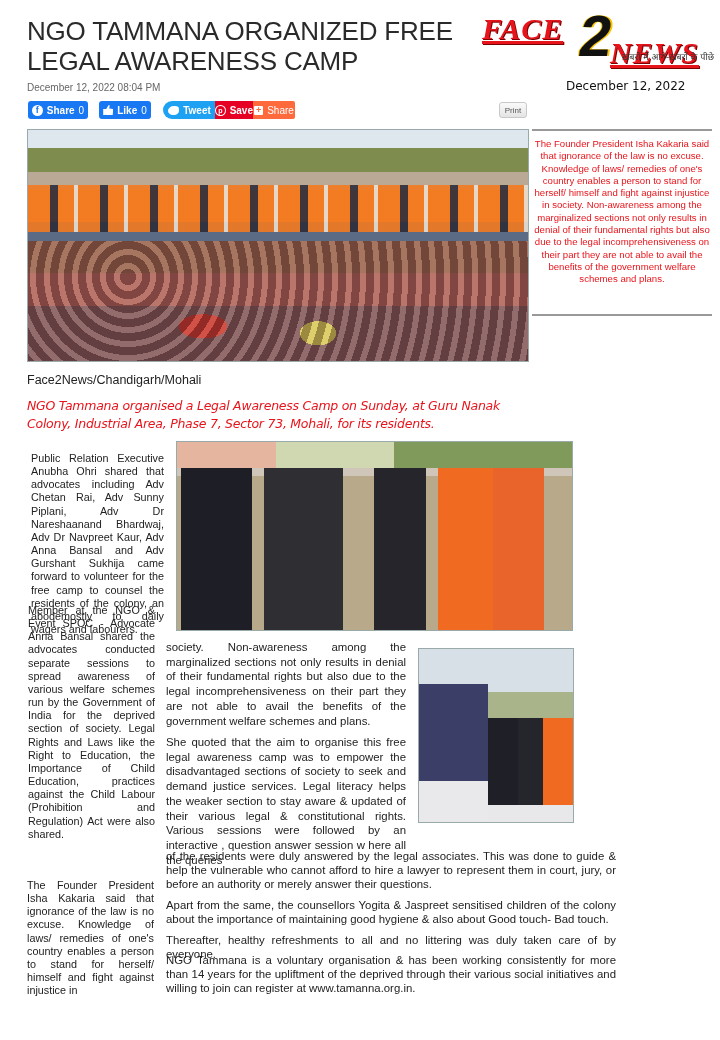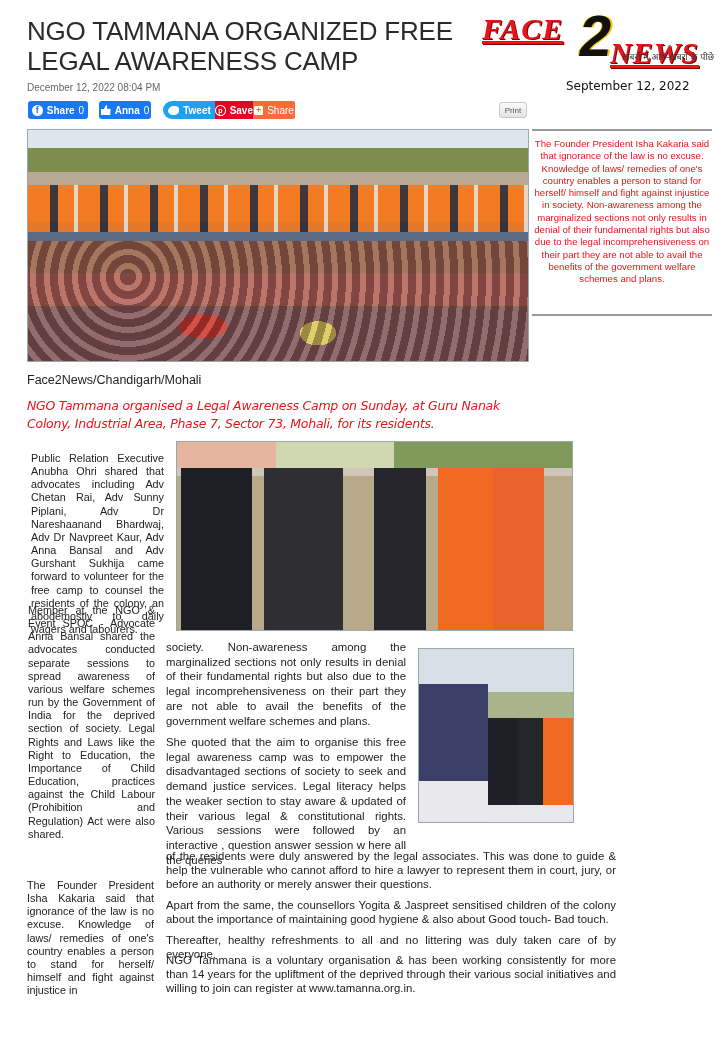--- a/index.html
+++ b/index.html
@@ -152,31 +152,31 @@
 <h1 class="abs headline">NGO TAMMANA ORGANIZED FREE LEGAL AWARENESS CAMP</h1>
 <div class="abs pubdate">December 12, 2022 08:04 PM</div>
 
 <div class="abs logo">
   <span class="face">FACE</span>
   <span class="two">2</span>
   <span class="news">NEWS</span>
   <span class="tagline">ख़बरों में आगे-ख़बरों के पीछे</span>
 </div>
 
-<div class="abs date-right">September 12, 2022</div>
+<div class="abs date-right">December 12, 2022</div>
 
 <div class="abs sharebar">
   <div class="btn fb-share">
     <span class="ic-f">f</span>
     <span>Share</span>
     <span class="cnt">0</span>
   </div>
   <div class="btn fb-like">
     <span class="ic-like"></span>
-    <span>Anna</span>
+    <span>Like</span>
     <span class="cnt">0</span>
   </div>
   <div class="btn tw">
     <span class="ic-tw"></span>
     <span>Tweet</span>
   </div>
   <div class="btn pin">
     <span class="ic-pin">p</span>
     <span>Save</span>
   </div>

